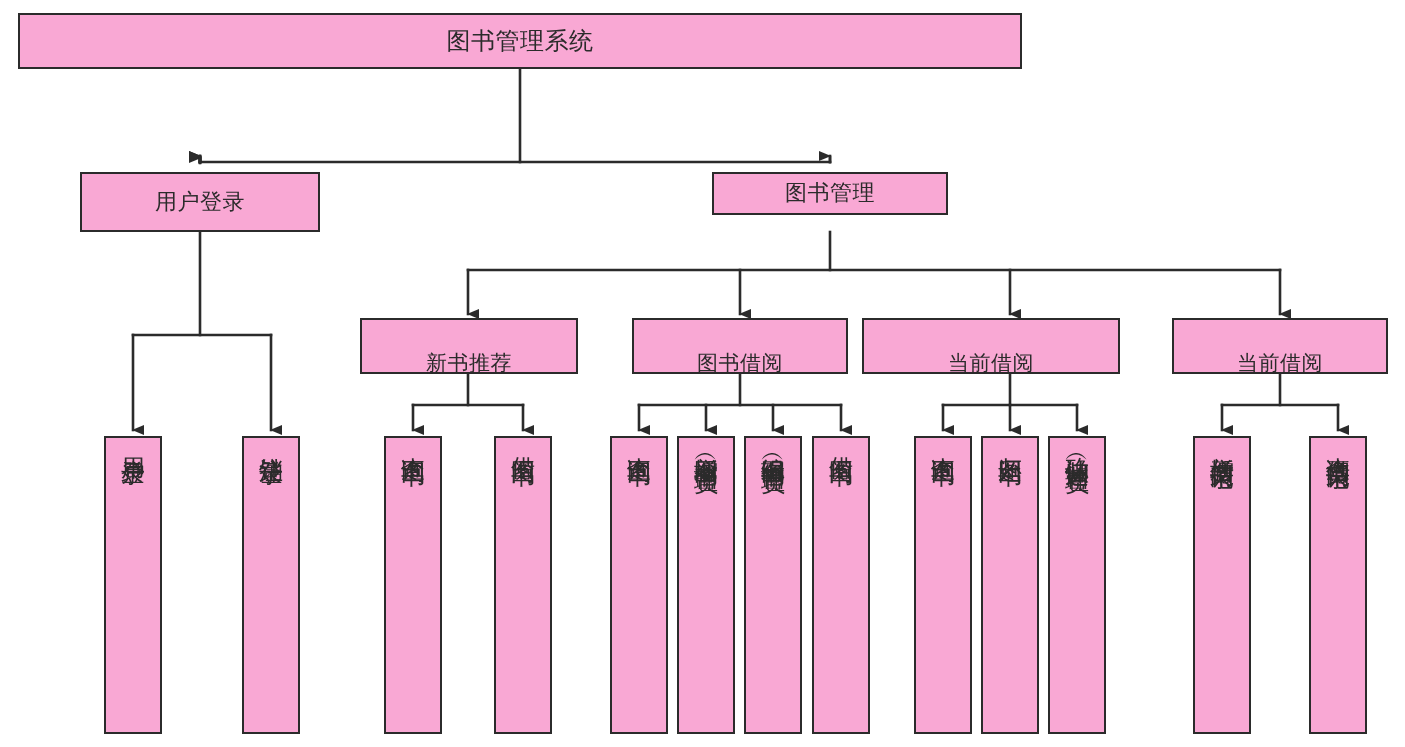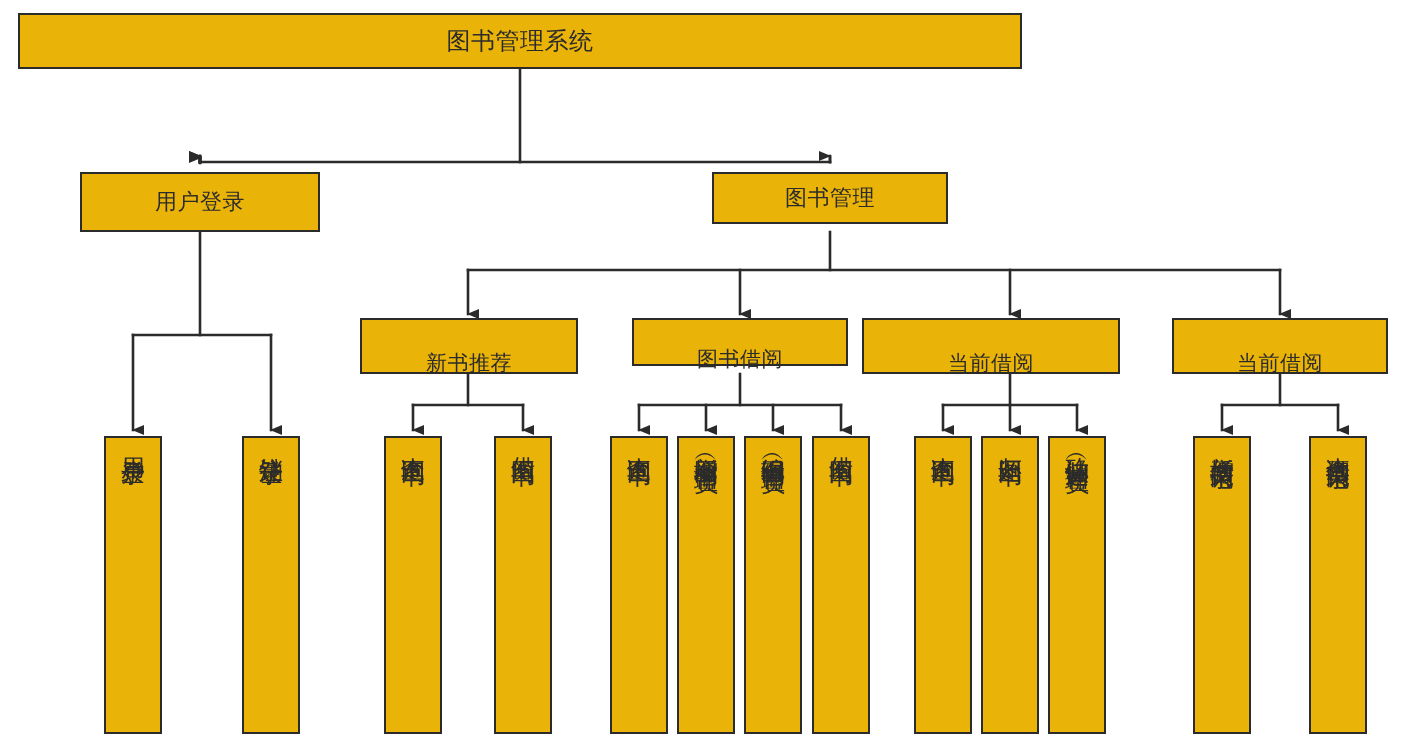--- a/index.html
+++ b/index.html
@@ -22,21 +22,21 @@
     position: absolute;
     left: 0;
     top: 0;
     width: 1405px;
     height: 747px;
     pointer-events: none;
   }
   .node {
     position: absolute;
     box-sizing: border-box;
-    background: #eab308;
+    background: #f9a8d4;
     border: 2px solid #2b2b2b;
     display: flex;
     align-items: center;
     justify-content: center;
     color: #2b2b2b;
     z-index: 3;
   }
   .node-label {
     display: block;
     text-align: center;
@@ -136,28 +136,28 @@
     </g>
   </svg>
 
   <div class="node root" style="left:18px; top:13px; width:1004px; height:56px;">
     <span class="node-label">图书管理系统</span>
   </div>
 
   <div class="node level2" style="left:80px; top:172px; width:240px; height:60px;">
     <span class="node-label">用户登录</span>
   </div>
-  <div class="node level2" style="left:712px; top:172px; width:236px; height:52px;">
+  <div class="node level2" style="left:712px; top:172px; width:236px; height:43px;">
     <span class="node-label">图书管理</span>
   </div>
 
   <div class="node level3" style="left:360px; top:318px; width:218px; height:56px;">
     <span class="node-label">新书推荐</span>
   </div>
-  <div class="node level3" style="left:632px; top:318px; width:216px; height:48px;">
+  <div class="node level3" style="left:632px; top:318px; width:216px; height:56px;">
     <span class="node-label">图书借阅</span>
   </div>
   <div class="node level3" style="left:862px; top:318px; width:258px; height:56px;">
     <span class="node-label">当前借阅</span>
   </div>
   <div class="node level3" style="left:1172px; top:318px; width:216px; height:56px;">
     <span class="node-label">当前借阅</span>
   </div>
 
   <div class="node leaf" style="left:104px; top:436px; width:58px; height:298px;">

